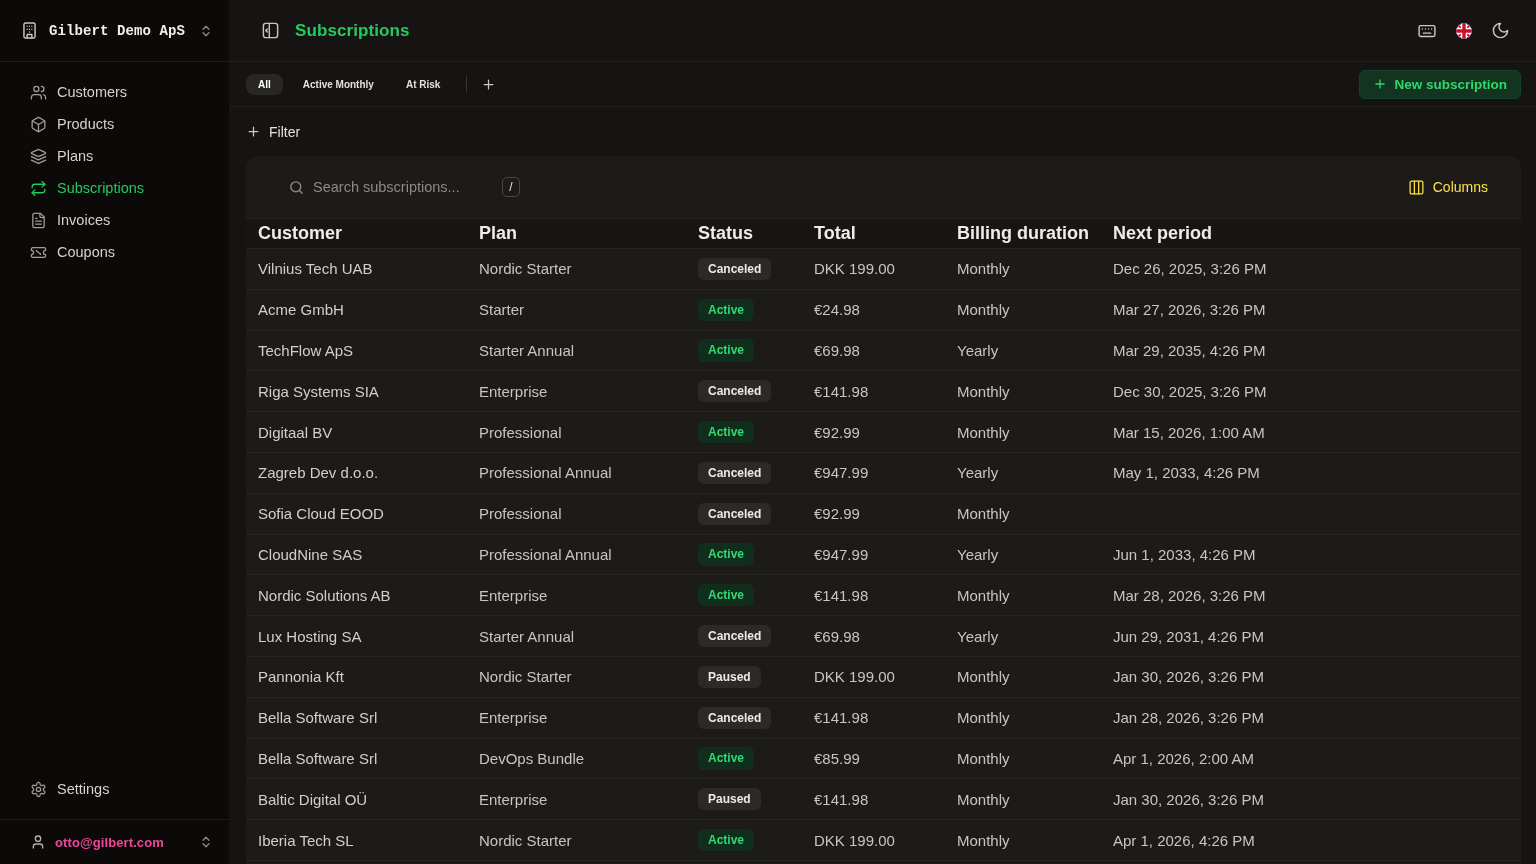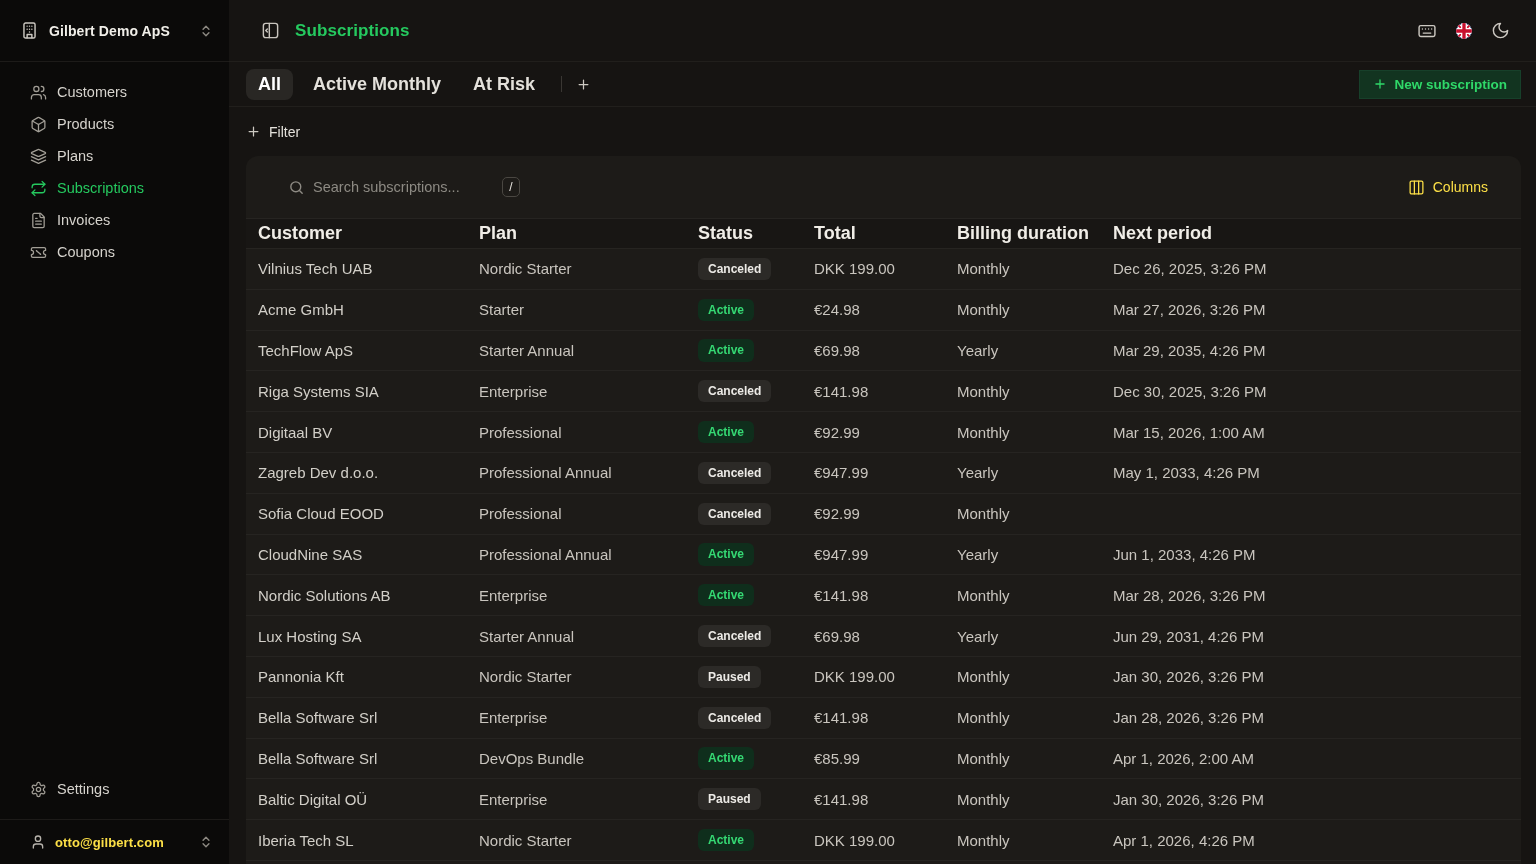--- a/index.html
+++ b/index.html
@@ -39,20 +39,21 @@
     background:var(--bg-sidebar);
     display:flex;flex-direction:column;
     flex:none;
   }
   .org-row{
     height:62px;flex:none;
     display:flex;align-items:center;
     padding:0 16px 0 20px;gap:10px;
     border-bottom:1px solid #1d1b19;
     cursor:pointer;
+    font-family:Liberation Mono, monospace;
   }
   .org-name{font-size:14px;font-weight:700;color:#f1efe9;flex:1;letter-spacing:.1px;}
   .chev-updown{color:#8d8982;}
   .nav{padding:14px 12px;display:flex;flex-direction:column;}
   .nav-item{
     height:32px;display:flex;align-items:center;gap:10px;
     padding:0 6px 0 18px;border-radius:8px;cursor:pointer;
     color:#d6d3cd;font-size:14.5px;font-weight:500;
   }
   .nav-item .icon{color:#a29e96;}
@@ -60,21 +61,21 @@
   .nav-item.active .icon{color:var(--accent);}
   .sidebar-spacer{flex:1;}
   .settings-wrap{padding:0 12px 14px;}
   .user-row{
     height:45px;flex:none;
     border-top:1px solid #1d1b19;
     display:flex;align-items:center;gap:9px;
     padding:0 16px 0 30px;cursor:pointer;
   }
   .user-row .icon{color:#b7b3ac;}
-  .user-email{font-size:13px;font-weight:700;color:#fde047;flex:1;letter-spacing:.1px;}
+  .user-email{font-size:13px;font-weight:700;color:#ec4899;flex:1;letter-spacing:.1px;}
 
   
   .main{flex:1;display:flex;flex-direction:column;min-width:0;}
   .topbar{
     height:62px;flex:none;
     display:flex;align-items:center;
     padding:0 26px 0 32px;
     border-bottom:1px solid #211f1c;
   }
   .panel-toggle{color:#c9c5be;cursor:pointer;margin-right:15px;}
@@ -83,32 +84,32 @@
   .topbar-icon{color:#cdc9c2;cursor:pointer;}
 
   .tabs-row{
     height:45px;flex:none;
     display:flex;align-items:center;
     padding:0 15px 0 17px;
     border-bottom:1px solid #211f1c;
   }
   .tabs{display:flex;align-items:center;}
   .tab{
-    font-size:18px;font-weight:600;color:#e4e1db;
+    font-size:10px;font-weight:600;color:#e4e1db;
     padding:5px 12px;border-radius:8px;cursor:pointer;margin-right:8px;
   }
   .tab.active{background:var(--tab-active-bg);color:#ffffff;font-weight:700;}
   .tab-divider{width:1px;height:16px;background:#3a3733;margin:0 10px 0 6px;}
   .tab-add{color:#cdc9c2;cursor:pointer;padding:4px;}
   .new-sub-btn{
     margin-left:auto;
     display:flex;align-items:center;gap:7px;
     background:var(--btn-green-bg);
     color:#2fd969;font-size:13.5px;font-weight:600;
-    padding:6px 13px;border-radius:0;cursor:pointer;
+    padding:6px 13px;border-radius:6px;cursor:pointer;
     border:1px solid #17402a;
   }
   .filter-row{
     height:49px;flex:none;
     display:flex;align-items:center;
     padding:0 17px;
   }
   .filter-btn{display:flex;align-items:center;gap:8px;color:#e4e1db;font-size:14px;font-weight:500;cursor:pointer;}
   .filter-btn .icon{color:#cdc9c2;}
 

